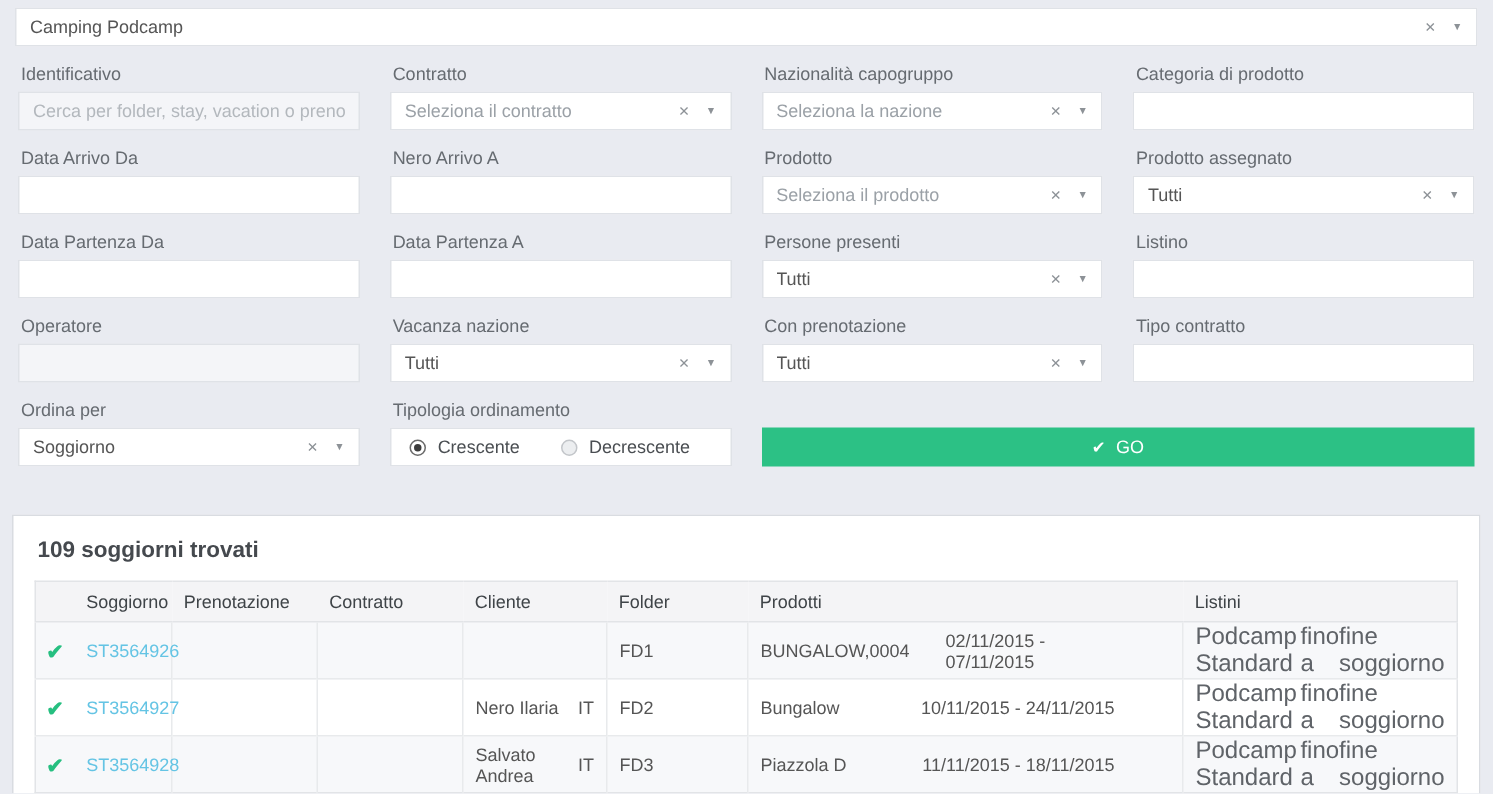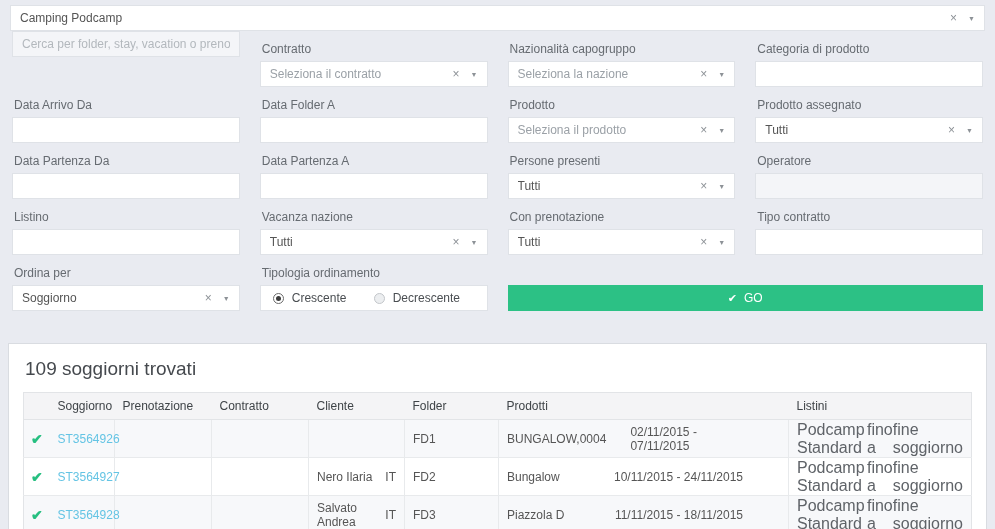--- a/index.html
+++ b/index.html
@@ -36,21 +36,21 @@
 
   .buttons { grid-column:3/5; display:flex; gap:24px; align-self:end; }
   .btn { flex:1; height:26px; border:none; color:#fff; font-size:12px; display:flex;
          align-items:center; justify-content:center; gap:7px; cursor:pointer;
          font-family:"Liberation Sans", sans-serif; }
   .btn-go { background:#2cc185; }
   .btn-csv { background:#41c8f0; }
   .btn .chk { font-size:11px; }
 
   .card { margin:32px 8px 0 8px; background:#fff; border:1px solid #d9dce1; padding:12px 14px; min-height:186px; }
-  .summary { font-size:19px; color:#45494e; margin:2px 0 12px 2px; }
+  .summary { font-size:15px; color:#45494e; margin:2px 0 12px 2px;font-weight:bold; }
 
   table { width:100%; border-collapse:collapse; table-layout:fixed; border:1px solid #e2e4e7; }
   thead th { background:#f4f4f6; height:27px; font-weight:400; font-size:12px; color:#3f4448;
              text-align:left; padding:0 8px; border-bottom:1px solid #e2e4e7; }
   tbody td { height:38px; font-size:12px; color:#555; padding:0 8px; border-top:1px solid #e8eaec; }
   tbody tr:nth-child(odd) { background:#f7f8fa; }
   td.sep { border-left:1px solid #e8eaec; }
   .check-cell { text-align:center; padding:0 2px; }
   .check { color:#26bf80; font-size:14px; font-weight:bold; }
   a.sogg-link { color:#64c4e4; text-decoration:none; cursor:pointer;text-align:center; }
@@ -69,20 +69,21 @@
       <span class="sel-icons">
         <span class="clear-x">×</span>
         <span class="caret">▼</span>
       </span>
     </div>
   </div>
 
   <div class="filter-grid">
 
     <div>
+      <div class="label">Identificativo</div>
       <input class="tinput grey" placeholder="Cerca per folder, stay, vacation o prenotazione" style="">
     </div>
     <div>
       <div class="label">Contratto</div>
       <div class="select">
         <span class="val ph">Seleziona il contratto</span>
         <span class="sel-icons">
           <span class="clear-x">×</span>
           <span class="caret">▼</span>
         </span>
@@ -101,21 +102,21 @@
     <div>
       <div class="label">Categoria di prodotto</div>
       <input class="tinput" style="">
     </div>
 
     <div>
       <div class="label">Data Arrivo Da</div>
       <input class="tinput" style="">
     </div>
     <div>
-      <div class="label">Data Folder A</div>
+      <div class="label">Nero Arrivo A</div>
       <input class="tinput" style="">
     </div>
     <div>
       <div class="label">Prodotto</div>
       <div class="select">
         <span class="val ph">Seleziona il prodotto</span>
         <span class="sel-icons">
           <span class="clear-x">×</span>
           <span class="caret">▼</span>
         </span>
@@ -143,28 +144,28 @@
     <div>
       <div class="label">Persone presenti</div>
       <div class="select">
         <span class="val">Tutti</span>
         <span class="sel-icons">
           <span class="clear-x">×</span>
           <span class="caret">▼</span>
         </span>
       </div>
     </div>
+    <div>
+      <div class="label">Listino</div>
+      <input class="tinput" style="">
+    </div>
+
     <div>
       <div class="label">Operatore</div>
       <input class="tinput grey" style="">
-    </div>
-
-    <div>
-      <div class="label">Listino</div>
-      <input class="tinput" style="">
     </div>
     <div>
       <div class="label">Vacanza nazione</div>
       <div class="select">
         <span class="val">Tutti</span>
         <span class="sel-icons">
           <span class="clear-x">×</span>
           <span class="caret">▼</span>
         </span>
       </div>

